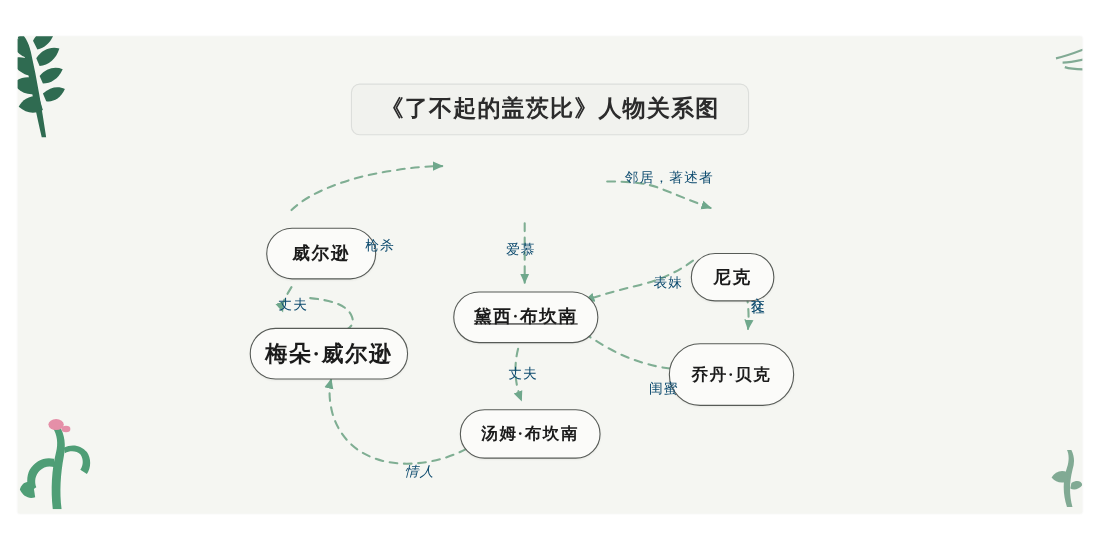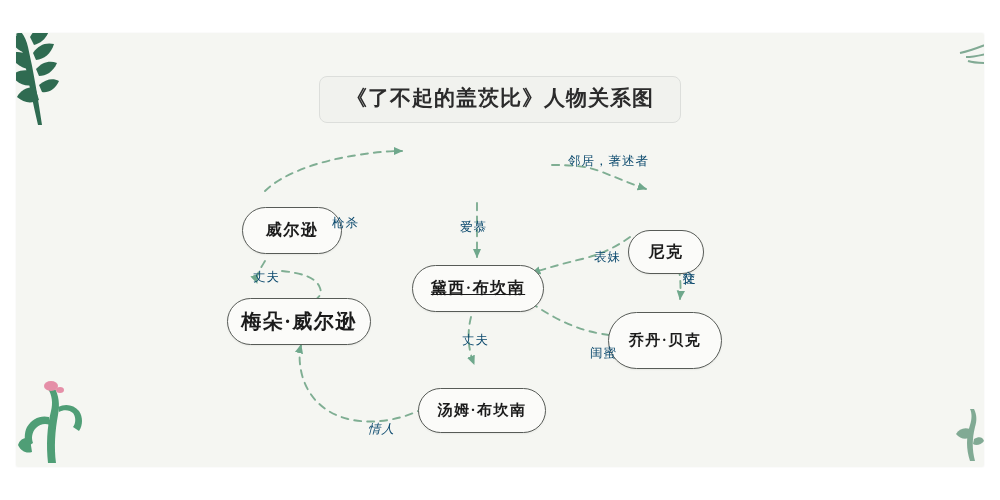--- a/index.html
+++ b/index.html
@@ -195,21 +195,21 @@
     </div>
 
     <div class="node" style="left:211px; top:265px; width:144px; height:47px; font-size:20px;">
       <span>梅朵·威尔逊</span>
     </div>
 
     <div class="node" style="left:396px; top:232px; width:132px; height:47px; font-size:16px;text-decoration:underline;">
       <span>黛西·布坎南</span>
     </div>
 
-    <div class="node" style="left:402px; top:339px; width:128px; height:45px; font-size:15px;margin-top:16px;">
+    <div class="node" style="left:402px; top:339px; width:128px; height:45px; font-size:15px;">
       <span>汤姆·布坎南</span>
     </div>
 
     <div class="node" style="left:612px; top:162px; width:76px; height:44px; font-size:16px;margin-top:35px;">
       <span>尼克</span>
     </div>
 
     <div class="node" style="left:592px; top:279px; width:114px; height:57px; font-size:15px;">
       <span>乔丹·贝克</span>
     </div>

